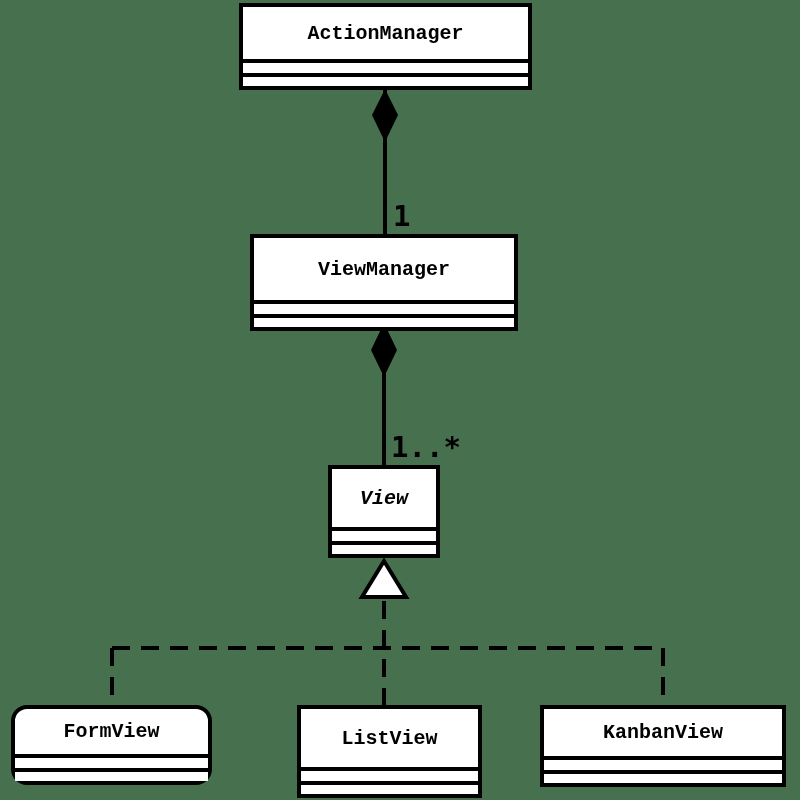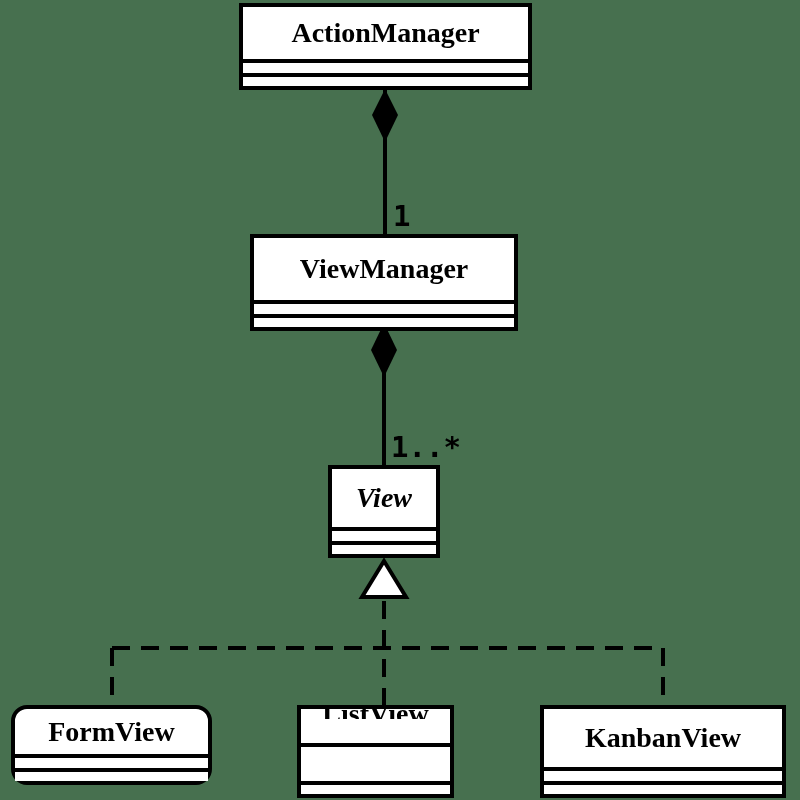--- a/index.html
+++ b/index.html
@@ -30,38 +30,38 @@
     background: var(--node-fill);
     border: 4px solid var(--line);
     display: flex;
     flex-direction: column;
   }
   .uml-title {
     flex: 1;
     display: flex;
     align-items: center;
     justify-content: center;
-    font-family: Liberation Serif, serif;
+    font-family: Liberation Mono, monospace;
     font-weight: 700;
-    font-size: 28px;
+    font-size: 20px;
     color: var(--line);
     white-space: nowrap;
     overflow: hidden;
   }
   .uml-title.abstract { font-style: italic; }
   .uml-comp { border-top: 4px solid var(--line); background: var(--node-fill); }
   .uml-comp.c1 { height: 14px; }
   .uml-comp.c2 { height: 13px; }
 
   #node-actionmanager { left: 239px; top:   3px; width: 293px; height: 87px; }
   #node-viewmanager   { left: 250px; top: 234px; width: 268px; height: 97px; }
   #node-view          { left: 328px; top: 465px; width: 112px; height: 93px; text-align: right; }
   #node-formview      { left:  11px; top: 705px; width: 201px; height: 80px; border-radius: 16px; }
-  #node-listview      { left: 297px; top: 705px; width: 157px; height: 93px; gap: 24px; }
-  #node-kanbanview    { left: 540px; top: 705px; width: 246px; height: 93px; }
+  #node-listview      { left: 297px; top: 705px; width: 185px; height: 93px; }
+  #node-kanbanview    { left: 540px; top: 705px; width: 246px; height: 82px; }
 
   .mult-label {
     position: absolute;
     font-family: "DejaVu Sans Mono", monospace;
     font-weight: 700;
     font-size: 29px;
     line-height: 1;
     color: var(--line);
     white-space: nowrap;
   }

